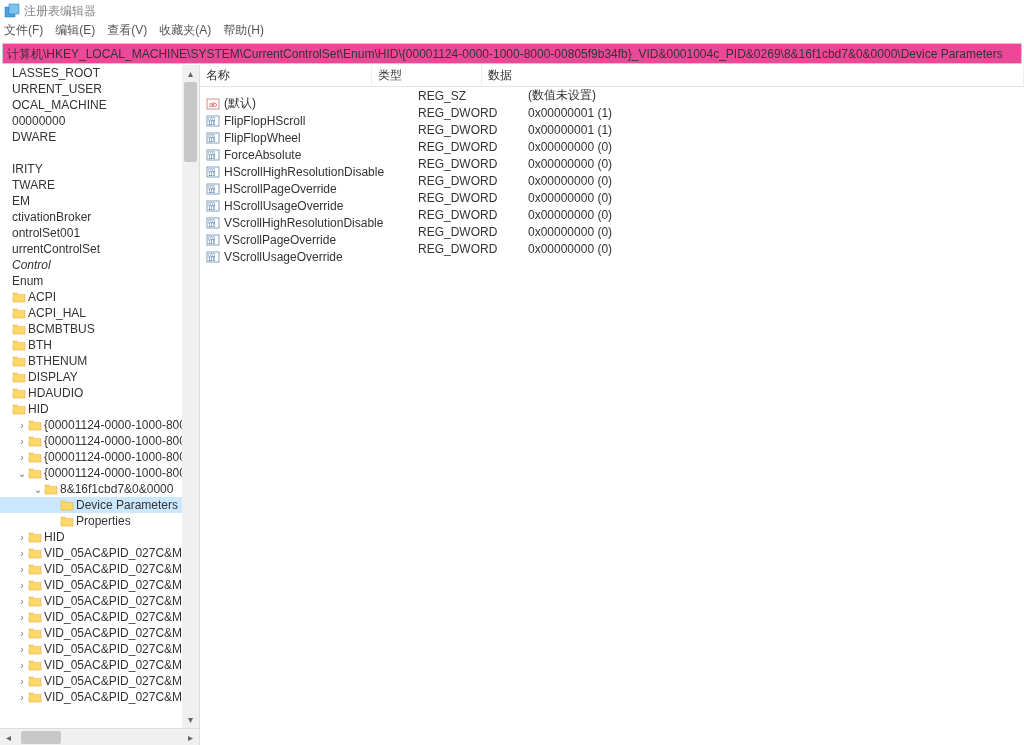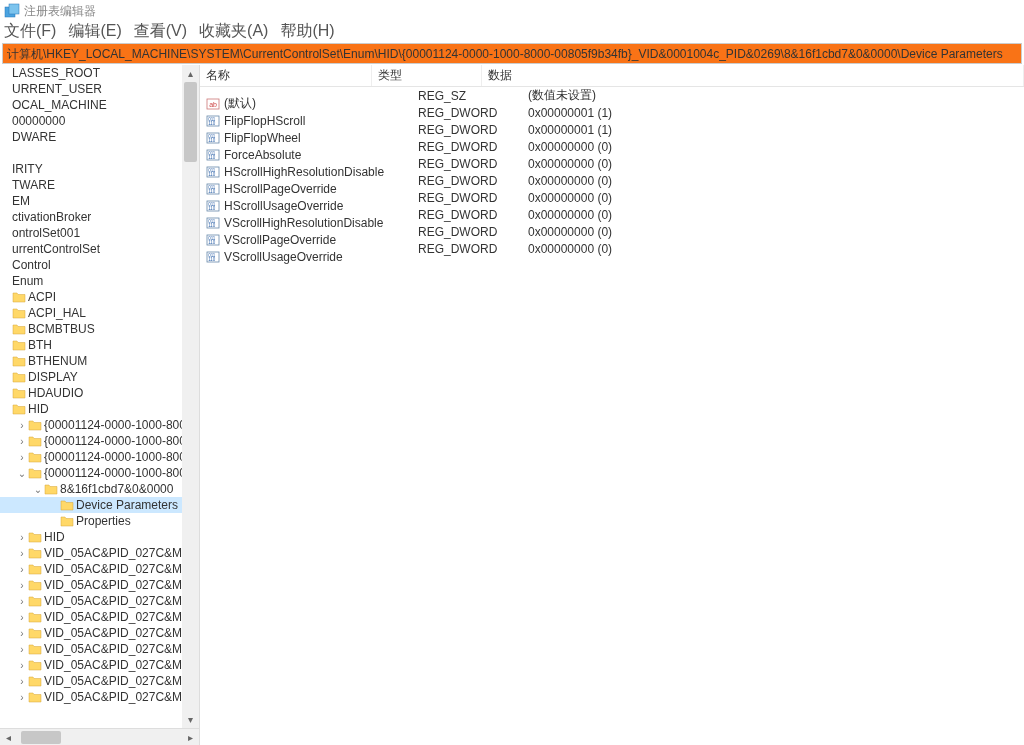--- a/index.html
+++ b/index.html
@@ -22,37 +22,37 @@
       color: #888;
       font-size: 12px;
     }
     .titlebar-icon {
       width: 16px; height: 16px; margin-right: 4px;
       display: inline-flex; align-items: center; justify-content: center;
     }
     .menubar {
       height: 20px;
       display: flex;
-      align-items: flex-end;
+      align-items: flex-start;
       padding: 0 4px;
       gap: 12px;
       color: #555;
-      font-size: 16px;
+      font-size: 12px;
     }
     .menubar span { cursor: default; }
     .addressbar {
       height: 21px;
       border: 1px solid #ccc;
       margin: 1px 2px;
       padding: 2px 4px;
       font-size: 12px;
       color: #333;
       white-space: nowrap;
       overflow: hidden;
-      background: #f97316;
+      background: #ec4899;
     }
     .content {
       flex: 1;
       display: flex;
       overflow: hidden;
     }
     .tree-panel {
       width: 200px;
       border-right: 1px solid #ddd;
       overflow: hidden;
@@ -232,21 +232,21 @@
             <span class="label">ctivationBroker</span>
           </div>
           <div class="tree-item" style="padding-left: 0px;">
             <span class="expander"></span>
             <span class="label">ontrolSet001</span>
           </div>
           <div class="tree-item" style="padding-left: 0px;">
             <span class="expander"></span>
             <span class="label">urrentControlSet</span>
           </div>
-          <div class="tree-item" style="padding-left: 0px;">
+          <div class="tree-item" style="padding-left: 0px; font-style: italic;">
             <span class="expander"></span>
             <span class="label">Control</span>
           </div>
           <div class="tree-item" style="padding-left: 0px;">
             <span class="expander"></span>
             <span class="label">Enum</span>
           </div>
           <div class="tree-item" style="padding-left: 0px;">
             <span class="expander"></span>
             <span class="folder-icon">

